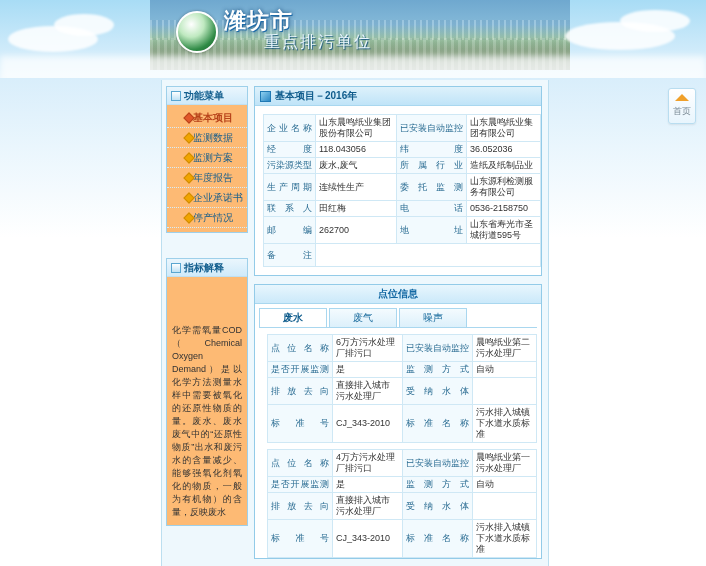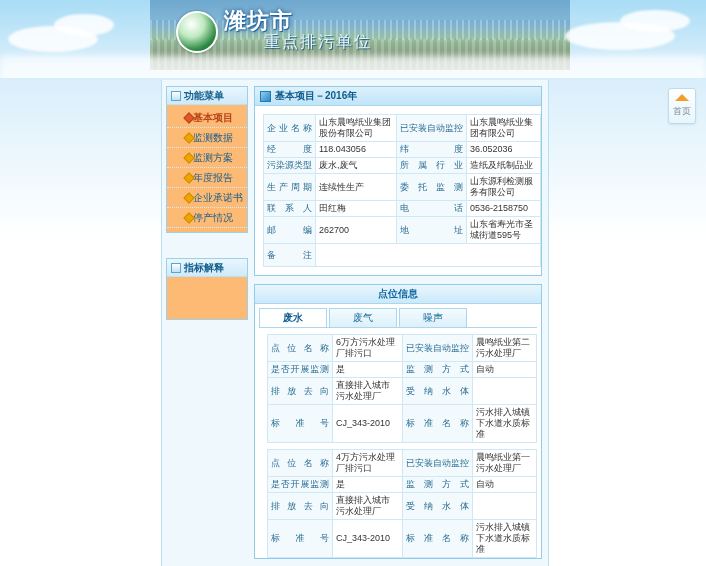--- a/index.html
+++ b/index.html
@@ -392,20 +392,21 @@
           </li>
         </ul>
       </div>
 
       <div class="panel">
         <div class="panel-head">
           <span class="mini-icon"></span>
           <span>指标解释</span>
         </div>
         <div class="note-spacer"></div>
+        <div class="note-body">化学需氧量COD（Chemical Oxygen Demand）是以化学方法测量水样中需要被氧化的还原性物质的量。废水、废水废气中的“还原性物质”出水和废污水的含量减少、能够强氧化剂氧化的物质，一般为有机物）的含量，反映废水</div>
       </div>
 
     </div>
 
     <div class="right-col">
 
       <div class="box">
         <div class="box-head">
           <span class="sq-icon"></span>
           <span>基本项目－2016年</span>

